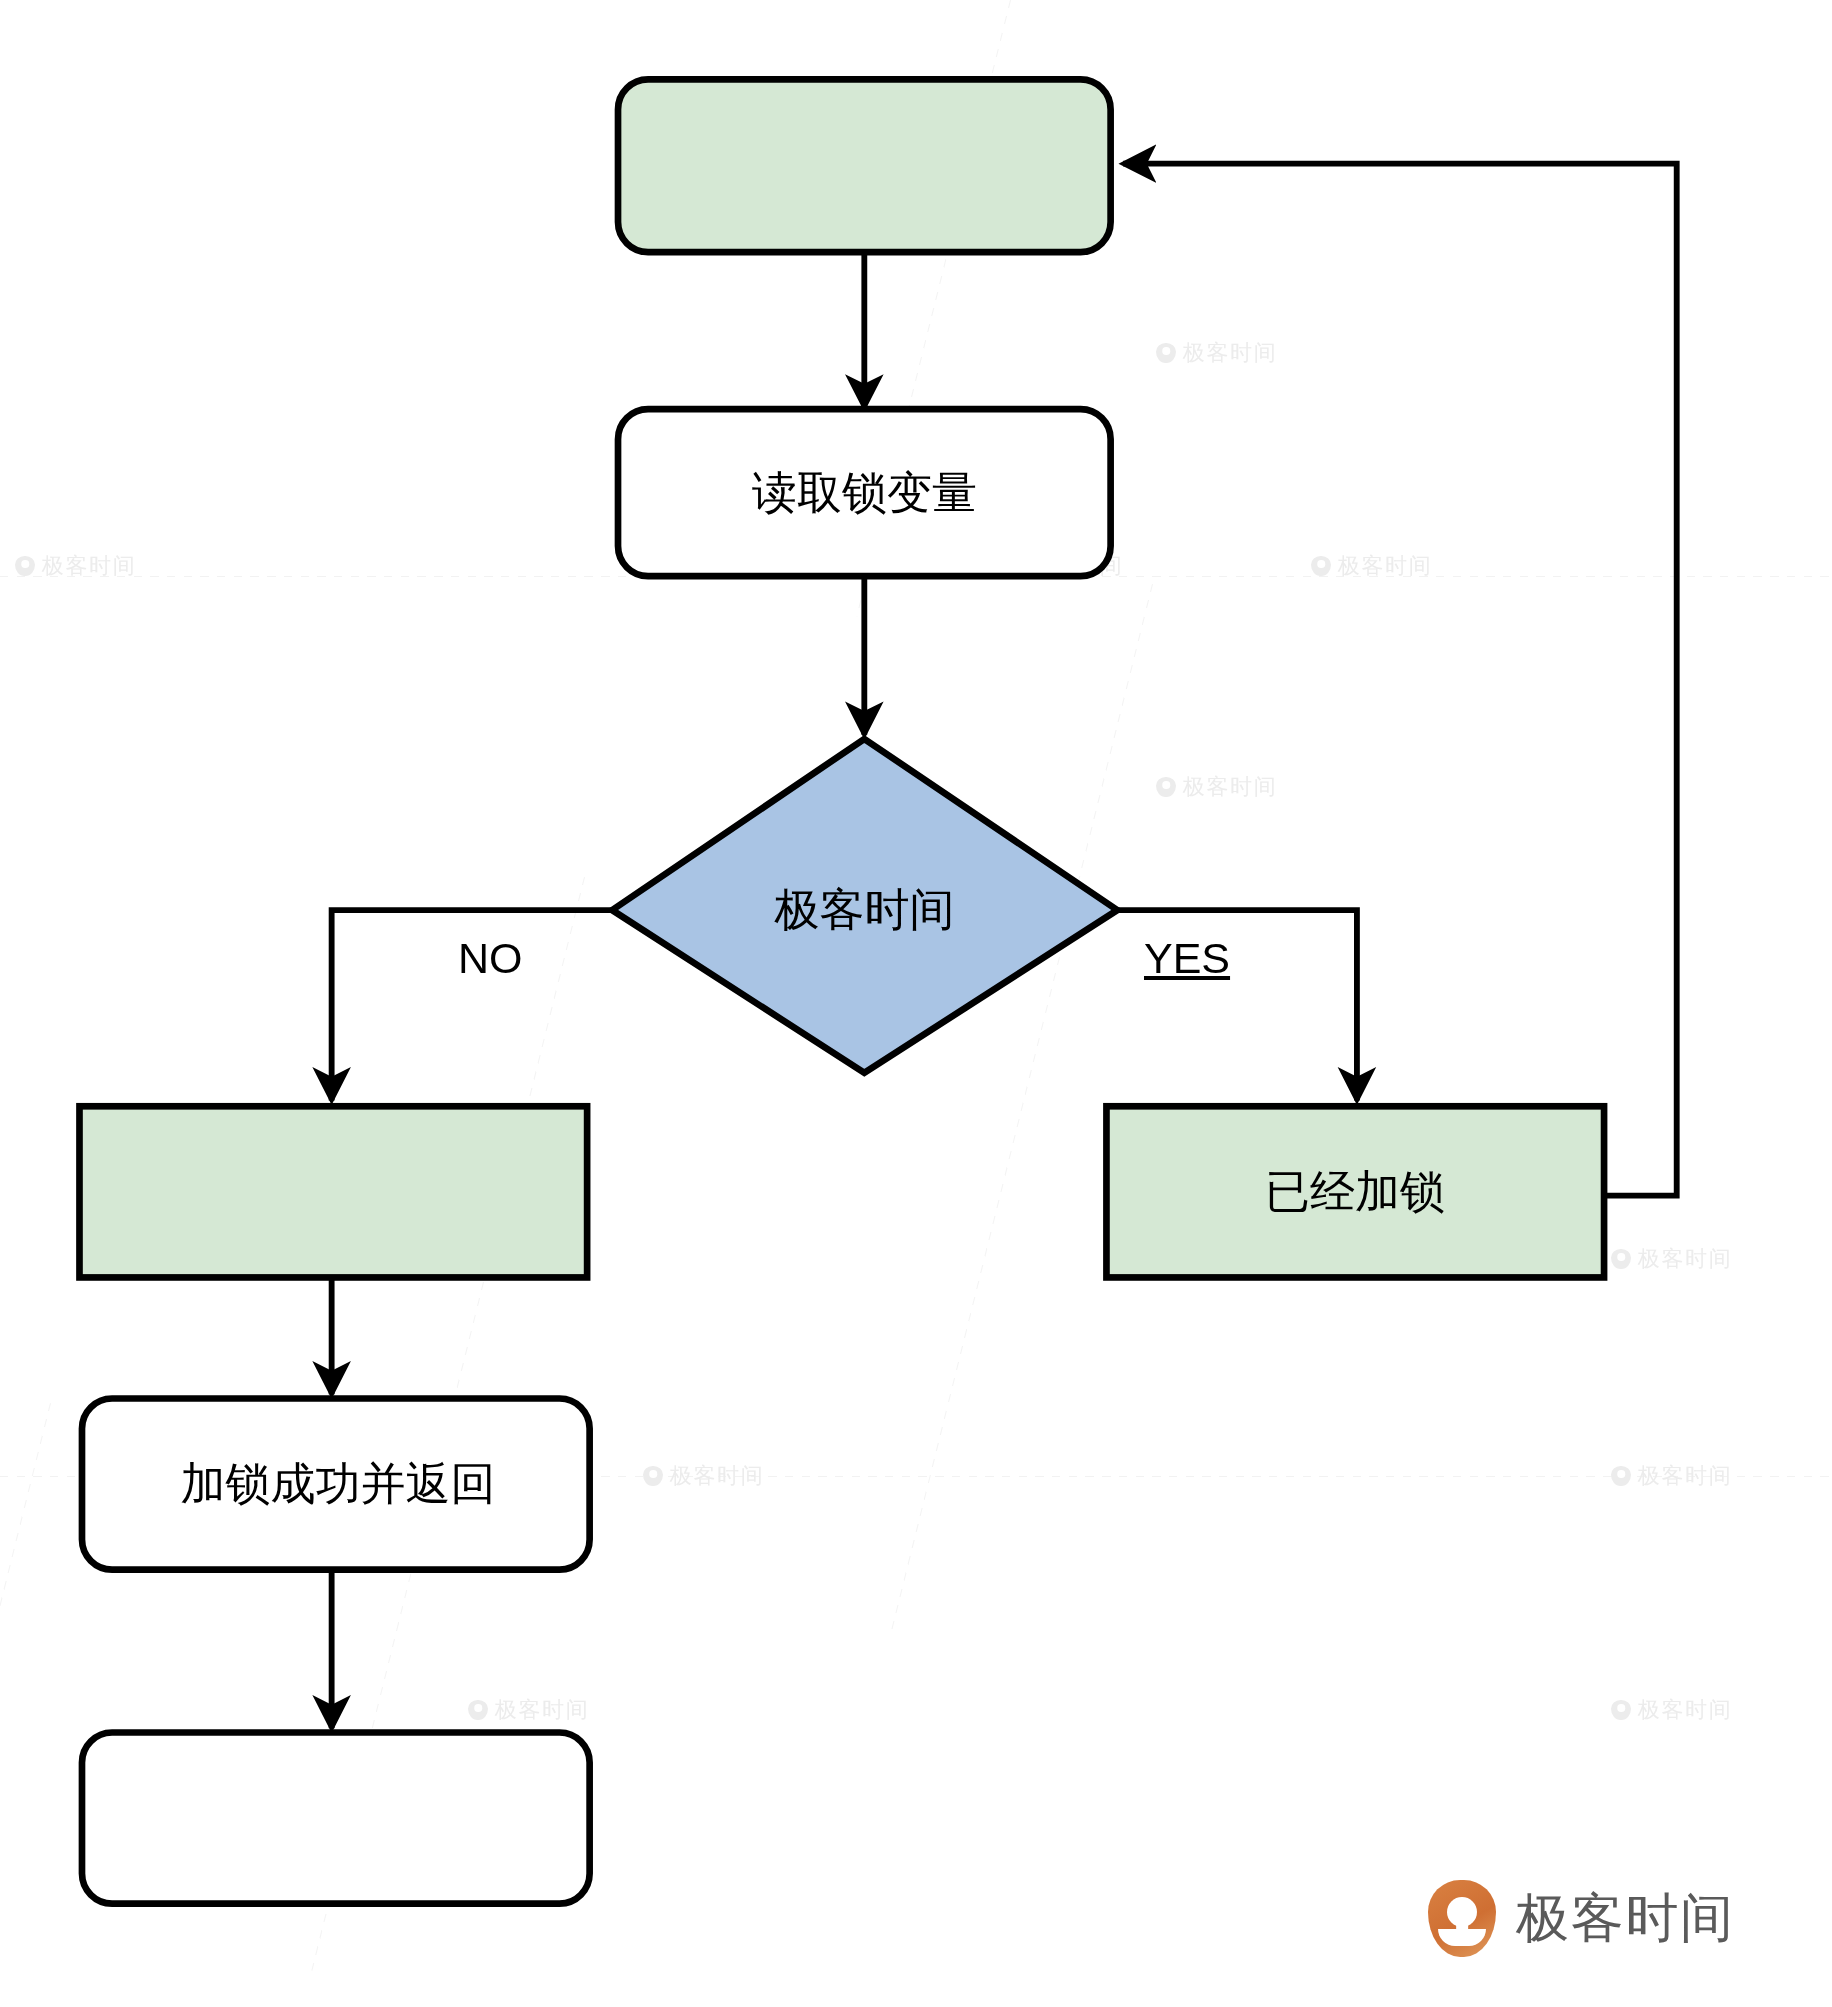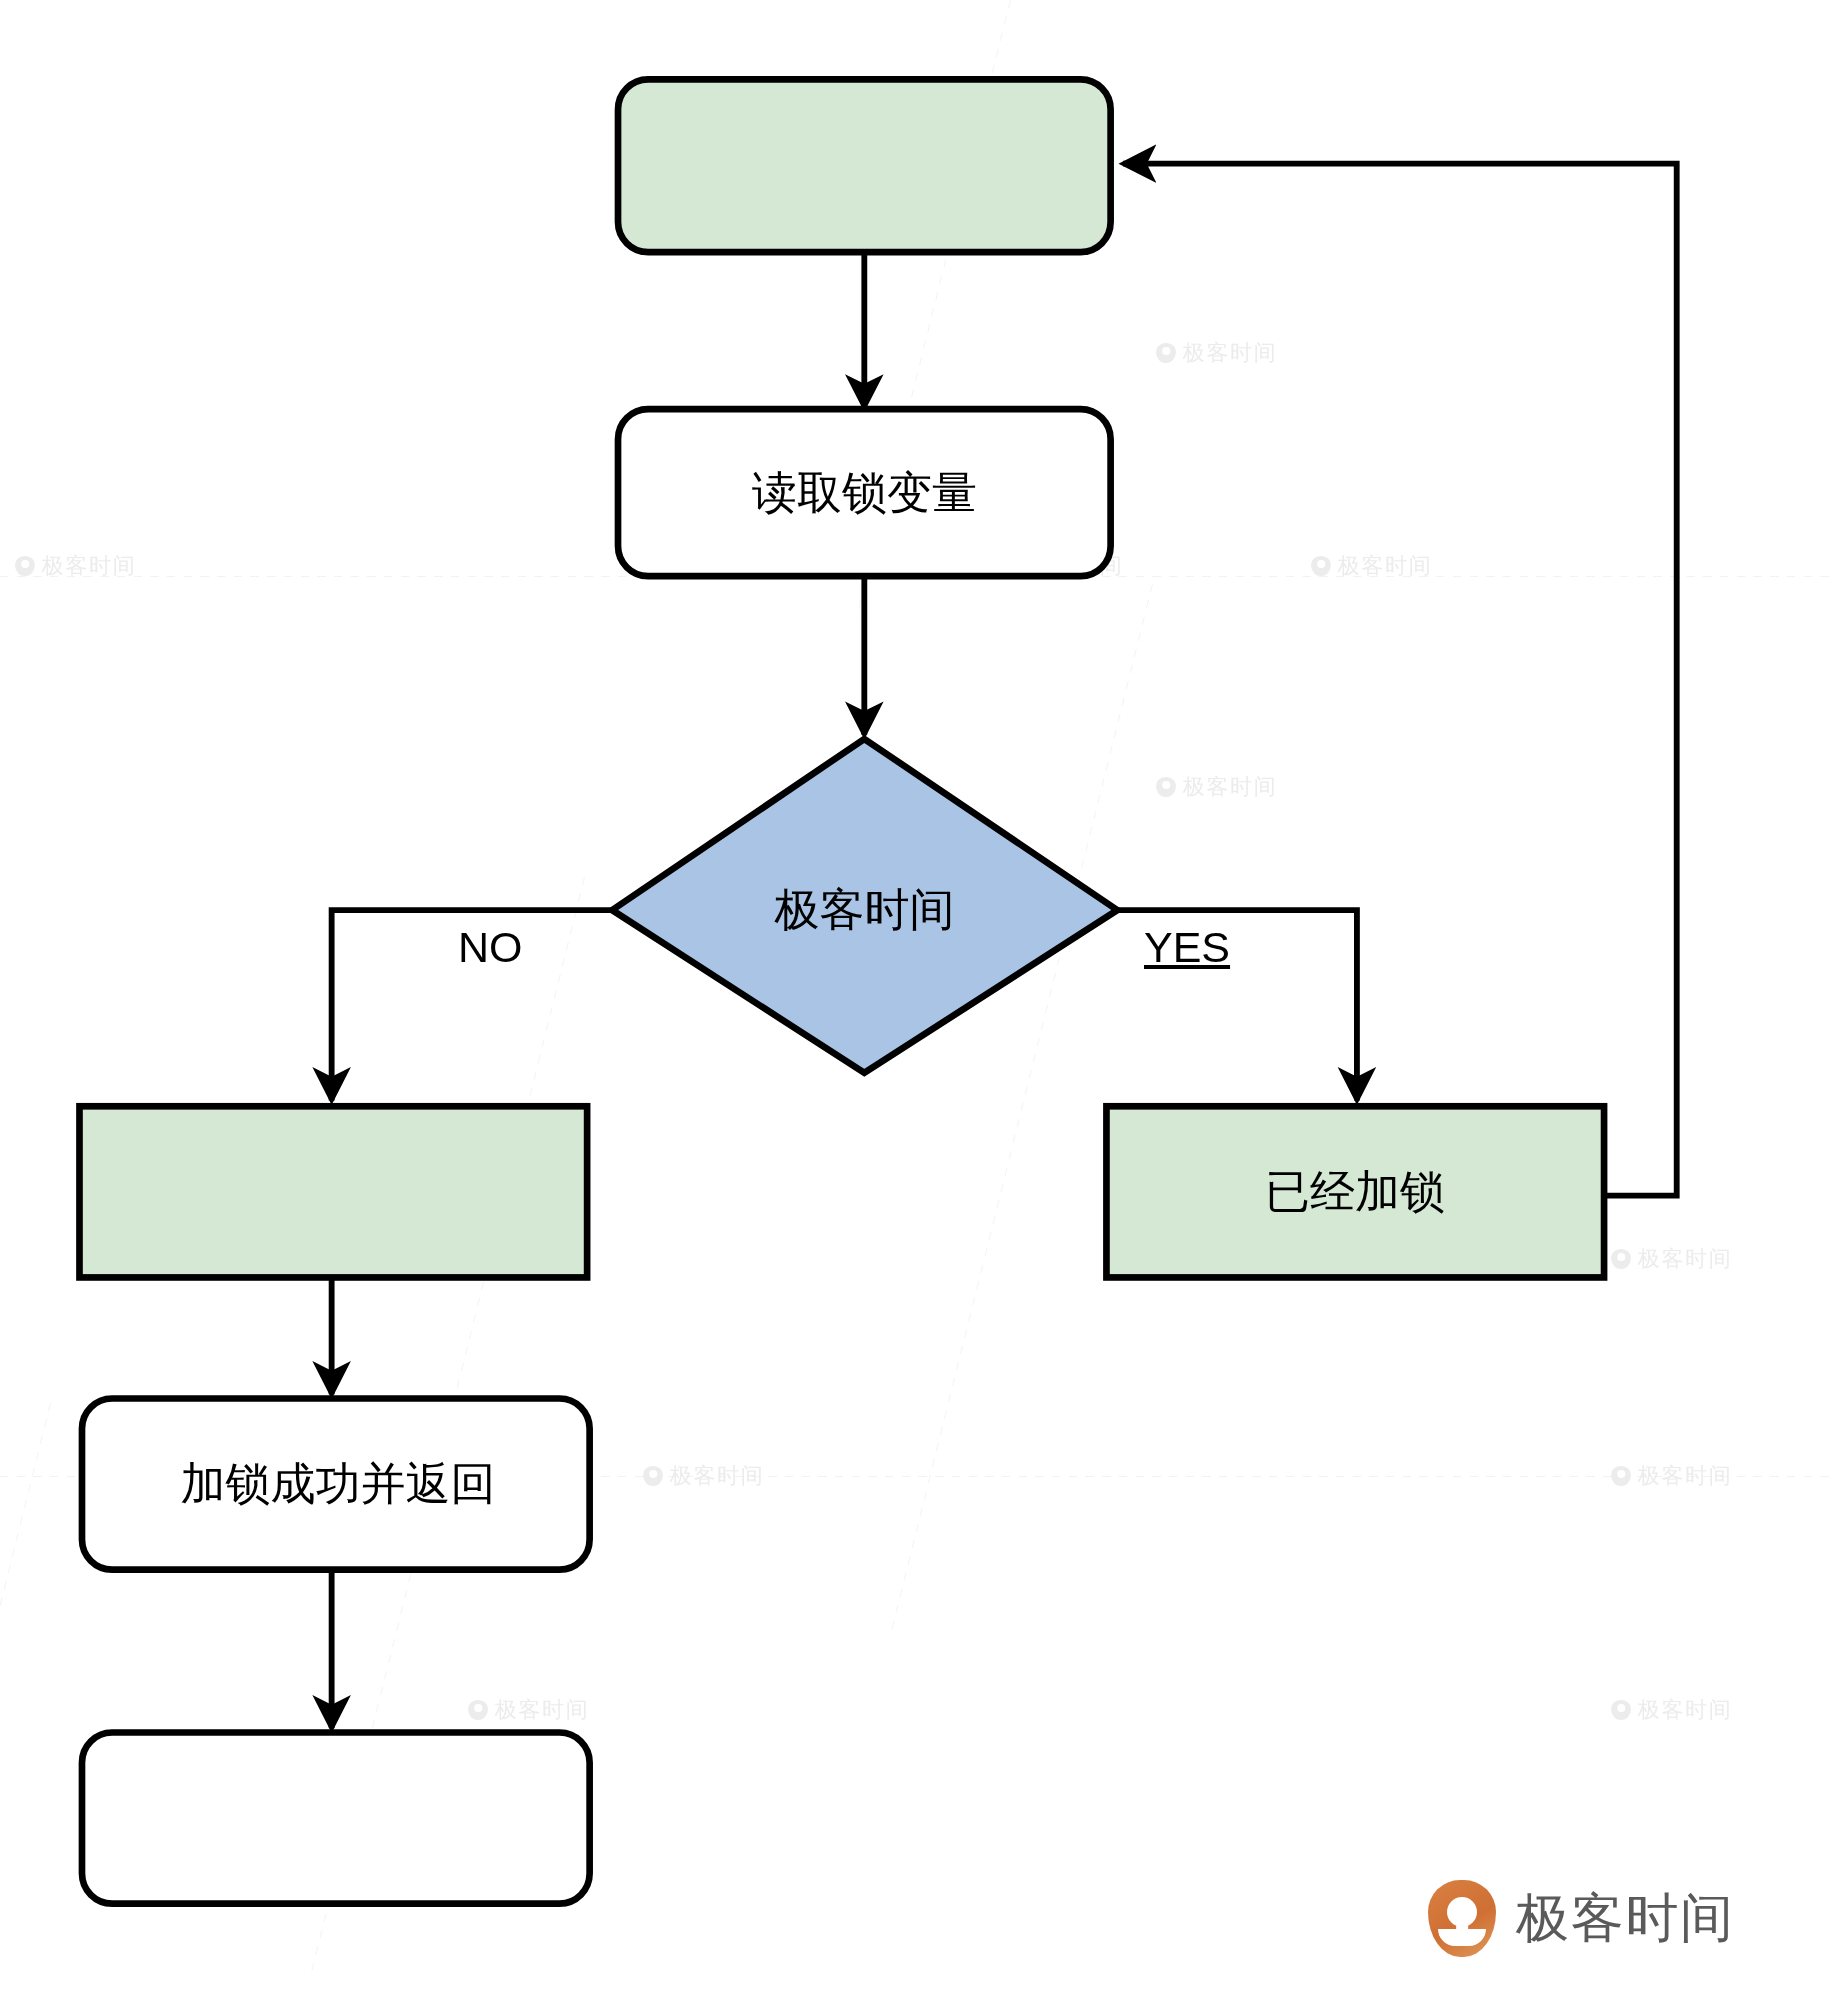--- a/index.html
+++ b/index.html
@@ -88,20 +88,21 @@
     user-select: none;
   }
   .edge-label {
     position: absolute;
     z-index: 2;
     color: #000000;
     font-family: "Liberation Sans", sans-serif;
     font-size: 43px;
     white-space: nowrap;
     user-select: none;
+    margin-top: 11px;
   }
   
   #brand {
     position: absolute;
     z-index: 3;
     left: 1428px;
     top: 1880px;
     display: flex;
     align-items: center;
     gap: 20px;

